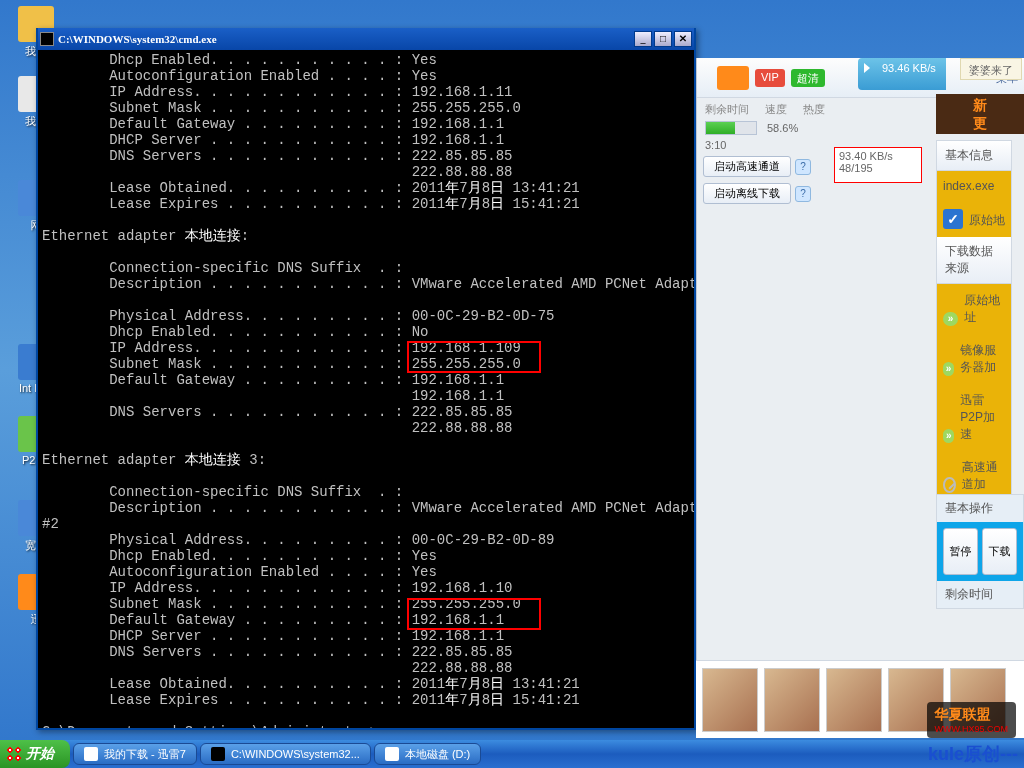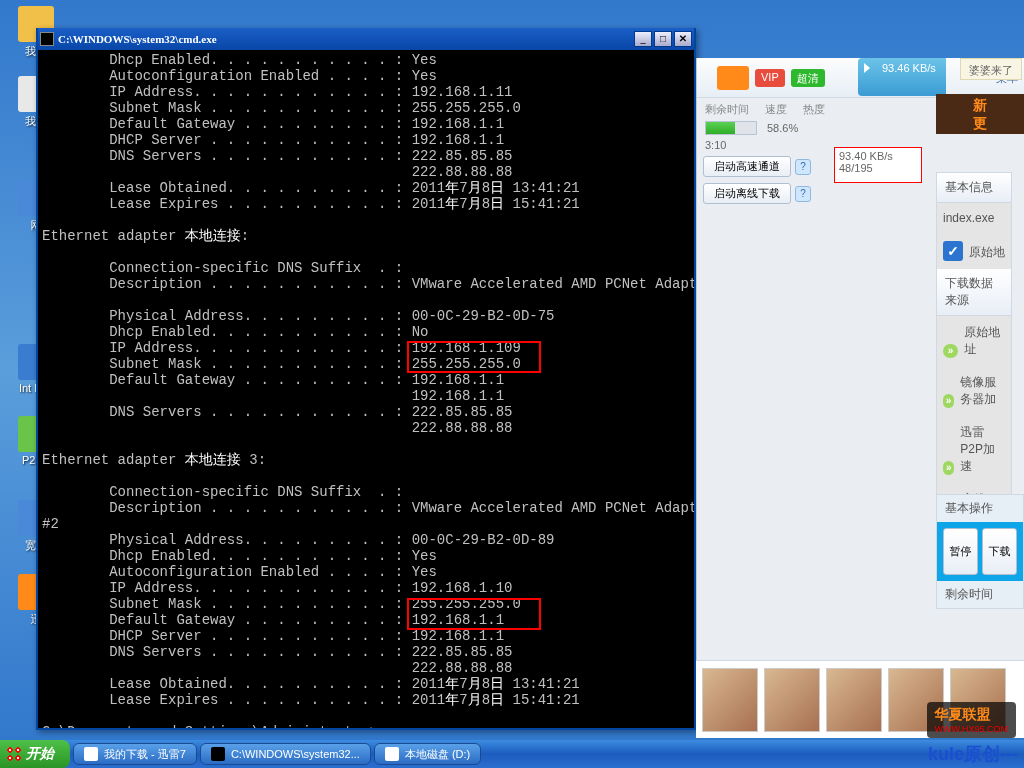--- a/index.html
+++ b/index.html
@@ -31,35 +31,35 @@
 .dl-head { display:flex; font-size:11px; color:#888; padding:4px 8px 2px; gap:16px;}
 .dl-row { padding:2px 8px; }
 .progress { height:14px; background:#e0e4ea; border:1px solid #b8c4d6; width:52px; position:relative; }
 .progress>div{height:100%;background:linear-gradient(180deg,#5bd053,#2fae27);}
 .speedbox { position:absolute; top:147px; left:834px; width:88px; height:36px; border:1px solid #ff0000; font-size:11px; color:#666; padding:2px 4px; background:#fff; }
 
 .btnrow { padding:3px 6px; display:flex; align-items:center; gap:4px;}
 .btnrow button { font-size:11px; padding:2px 10px; background:linear-gradient(180deg,#fff,#e8eef6); border:1px solid #b0bed2; border-radius:3px; }
 .qm { width:16px;height:16px;background:#cfe6ff;border:1px solid #8fb8e0;border-radius:3px;text-align:center;font:10px/14px sans-serif;color:#3a6ca8;}
 
-.side { position:absolute; top:140px; left:936px; width:76px; background:#e5e5e5; border:1px solid #d0d8e2;margin-top:32px; }
+.side { position:absolute; top:140px; left:936px; width:76px; background:#eab308; border:1px solid #d0d8e2; }
 .tab { background:linear-gradient(180deg,#fff,#e8eef6); border-bottom:1px solid #d0d8e2; padding:6px 8px; font-size:12px; color:#555;}
 .side-item { padding:8px 6px; font-size:12px; color:#555; display:flex; align-items:flex-end; gap:6px; }
 .chk { width:20px;height:20px;background:#2b74d0;border-radius:3px;color:#fff;font:bold 14px/20px sans-serif;text-align:center;}
 .ico-g { width:18px;height:14px;border-radius:7px;background:#9ed860;color:#fff;font:bold 10px/14px sans-serif;text-align:center;}
 .ico-gray { width:16px;height:16px;border:2px solid #bbb;border-radius:50%;position:relative;}
 .ico-gray:after{content:"";position:absolute;width:8px;height:2px;background:#bbb;left:3px;top:6px;transform:rotate(-45deg);}
 
 .side2 { position:absolute; top:494px; left:936px; width:88px; background:#0ea5e9; border:1px solid #d0d8e2;}
 .side2 .hdr{background:#e6eef6;padding:5px 8px;font-size:12px;color:#555;}
 .side2 .btns{display:flex;gap:4px;padding:6px;}
 .side2 button{flex:1;font-size:11px;padding:15px 0;background:linear-gradient(180deg,#fff,#e8eef6);border:1px solid #b0bed2;border-radius:3px;}
 
 
-.bubble { position:absolute; top:58px; left:858px; height:38px; background:linear-gradient(180deg,#6cc3e8,#3a9cd4); color:#fff; font-size:11px; padding:4px 10px 4px 24px; border-radius:4px 0 0 4px;}
+.bubble { position:absolute; top:58px; left:858px; height:32px; background:linear-gradient(180deg,#6cc3e8,#3a9cd4); color:#fff; font-size:11px; padding:4px 10px 4px 24px; border-radius:4px 0 0 4px;}
 .bubble:before{content:"";position:absolute;left:6px;top:5px;width:0;height:0;border-left:6px solid #fff;border-top:5px solid transparent;border-bottom:5px solid transparent;}
 .notif { position:absolute; top:58px; left:960px; height:22px; background:#f9f5e4; border:1px solid #e0d8b0; font-size:11px; padding:4px 8px; color:#666;}
 
 .promo { position:absolute; top:94px; left:936px; width:88px; height:40px; background:#4a2a14; color:#ff8a1a; font:bold 14px/18px sans-serif; text-align:center; padding:2px;}
 
 
 .taskbar { position:absolute; bottom:0; left:0; width:1024px; height:28px; background:linear-gradient(180deg,#3c8ce0 0%,#1c5cbe 50%,#2a6fd0 100%); display:flex; align-items:center; }
 .start { height:28px; background:linear-gradient(180deg,#4ec048,#2a9424); color:#fff; font:bold italic 14px/28px Tahoma; padding:0 16px 0 26px; position:relative; border-radius:0 8px 8px 0;}
 .start:before{content:"";position:absolute;left:6px;top:6px;width:16px;height:16px;background:radial-gradient(circle,#fff 20%,#f00 25%,#f00 45%,transparent 46%),radial-gradient(circle,#0c0 20%,transparent 21%);background-size:8px 8px;border-radius:2px;}
 .task { margin-left:3px; height:22px; background:linear-gradient(180deg,#5aa0e8,#2a6cc4); border:1px solid #1a4a94; border-radius:6px; color:#fff; font-size:11px; padding:4px 10px; display:flex; align-items:center; gap:6px;}
@@ -197,20 +197,24 @@
   <div class="side-item">
       <div class="ico-g">»</div>
       <span>镜像服务器加</span>
     </div>
   <div class="side-item">
       <div class="ico-g">»</div>
       <span>迅雷P2P加速</span>
     </div>
   <div class="side-item">
       <div class="ico-gray"></div>
+      <span>高速通道加</span>
+    </div>
+  <div class="side-item">
+      <div class="ico-gray"></div>
       <span>离线下载加</span>
     </div>
 </div>
 
 <div class="side2">
   <div class="hdr">基本操作</div>
   <div class="btns">
     <button>暂停</button>
     <button>下载</button>
   </div>

